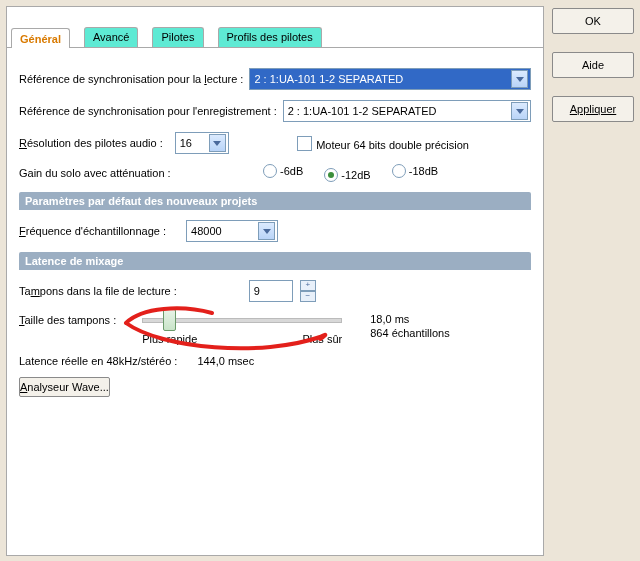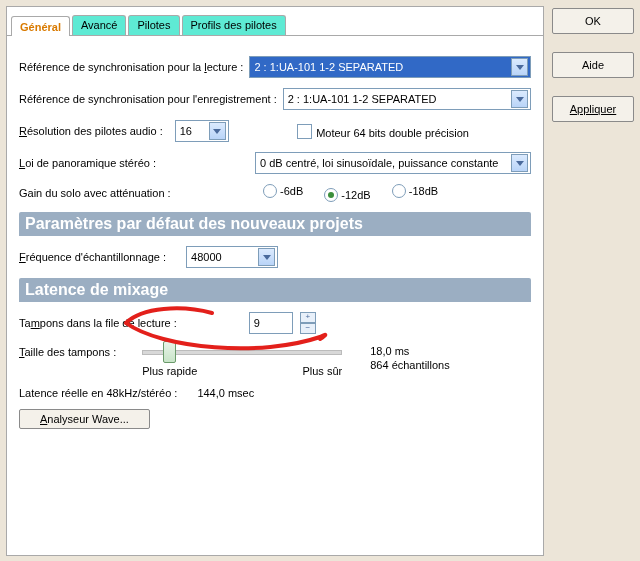--- a/index.html
+++ b/index.html
@@ -1,42 +1,42 @@
 <!DOCTYPE html>
 <html><head>
 <meta charset="utf-8">
 <style>
   html,body{margin:0;padding:0;font-family:Tahoma,Arial,sans-serif;font-size:11px;background:#ece5d8;width:640px;height:561px;overflow:hidden;color:#000}
   .app{display:flex;padding:6px;gap:8px}
   .main{background:#fff;border:1px solid #a9a9a9;width:536px;height:548px;position:relative}
   .side{display:flex;flex-direction:column;gap:18px;align-items:stretch;flex:1}
   .btn-side{background:#f4f1ea;border:1px solid #8a8a8a;border-radius:2px;height:24px;display:flex;align-items:center;justify-content:center;cursor:pointer}
   .btn-side:first-child{margin-top:2px}
-  .tabs{display:flex;padding:8px 4px 0 4px;border-bottom:1px solid #a9a9a9;gap:0}
+  .tabs{display:flex;padding:20px 4px 0 4px;border-bottom:1px solid #a9a9a9;gap:12px}
   .tab{border:1px solid #a9a9a9;border-bottom:none;padding:3px 8px;background:#5eead4;margin-right:2px;border-top-left-radius:3px;border-top-right-radius:3px;cursor:pointer;font-size:11px}
   .tab.active{background:#fff;color:#d97a00;font-weight:bold;position:relative;top:1px;padding-top:4px}
   .content{padding:10px 12px}
   .row{display:flex;align-items:center;margin:10px 0;gap:6px}
   .lbl{white-space:nowrap;letter-spacing:0}
   .und{text-decoration:underline;text-underline-offset:1px}
   .select{border:1px solid #7e9db9;height:20px;display:flex;align-items:center;justify-content:space-between;padding:0 2px 0 4px;background:#fff;cursor:pointer;font-size:11px}
   .select.hl{background:#3169c6;color:#fff}
   .sel-arrow{width:15px;height:16px;background:linear-gradient(#dbeafe,#b9d4f8);border:1px solid #7e9db9;display:flex;align-items:center;justify-content:center}
   .tri{width:0;height:0;border-left:4px solid transparent;border-right:4px solid transparent;border-top:5px solid #4a6a9c}
   .chk{width:13px;height:13px;border:1px solid #7e9db9;background:#fff;display:inline-block;margin-right:4px;vertical-align:middle}
-  .section{background:#9baec2;color:#fff;font-weight:bold;padding:3px 6px;margin:10px 0 6px 0;border-radius:2px 2px 0 0;font-size:16px}
+  .section{background:#9baec2;color:#fff;font-weight:bold;padding:3px 6px;margin:10px 0 6px 0;border-radius:2px 2px 0 0;font-size:11px}
   .radio{display:inline-flex;align-items:center;margin-right:18px;cursor:pointer}
   .rdot{width:12px;height:12px;border:1px solid #7e9db9;border-radius:50%;margin-right:3px;display:inline-flex;align-items:center;justify-content:center;background:#fff}
   .rdot.sel::after{content:"";width:6px;height:6px;background:#3c8f3c;border-radius:50%}
   .numbox{border:1px solid #7e9db9;height:20px;width:34px;padding:0 4px;display:flex;align-items:center;background:#fff}
   .spinner{display:flex;flex-direction:column;margin-left:1px}
   .spin{width:14px;height:9px;border:1px solid #7e9db9;background:#e8f0fa;font-size:8px;line-height:7px;text-align:center;cursor:pointer;color:#4a6a9c}
   .slider-track{height:3px;background:#d8d8d8;border:1px solid #bbb;position:relative;margin-top:6px}
   .slider-thumb{width:11px;height:20px;background:linear-gradient(#e8f4e8,#c8e4c8);border:1px solid #6a9a6a;border-radius:2px;position:absolute;top:-10px;left:20px;cursor:pointer}
-  .btn{border:1px solid #8a8a8a;background:#f4f1ea;padding:3px 20px;cursor:pointer;border-radius:2px;font-size:11px}
+  .btn{border:1px solid #8a8a8a;background:#f4f1ea;padding:3px 0;cursor:pointer;border-radius:2px;font-size:11px}
   .annot-overlay{position:absolute;pointer-events:none;top:296px;left:115px}
 </style>
 </head>
 <body>
 
 <div class="app">
   <div class="main">
     <div class="tabs">
       <div class="tab active">Général</div>
       <div class="tab">Avancé</div>
@@ -74,30 +74,20 @@
             </div>
         </div>
         <div style="flex:1"></div>
         <label style="display:flex;align-items:flex-end">
             <span class="chk"></span>
             <span>Moteur 64 bits double précision</span>
           </label>
         <div style="width:56px"></div>
       </div>
 
-      <div class="row">
-        <span class="lbl"><span class="und">L</span><span>oi de panoramique stéréo :</span></span>
-        <div style="flex:1"></div>
-        <div class="select" style="width:268px">
-          <span>0 dB centré, loi sinusoïdale, puissance constante</span>
-          <div class="sel-arrow">
-              <div class="tri"></div>
-            </div>
-        </div>
-      </div>
 
       <div class="row">
         <span class="lbl">Gain du solo avec atténuation :</span>
         <div style="flex:1"></div>
         <div style="width:268px">
           <span class="radio">
               <span class="rdot"></span>
               <span>-6dB</span>
             </span>
           <span class="radio">

